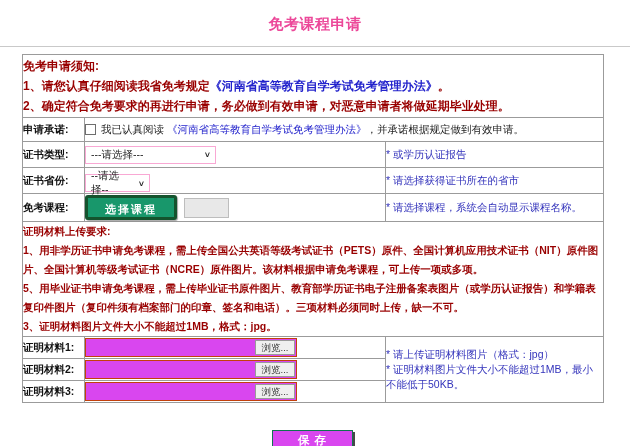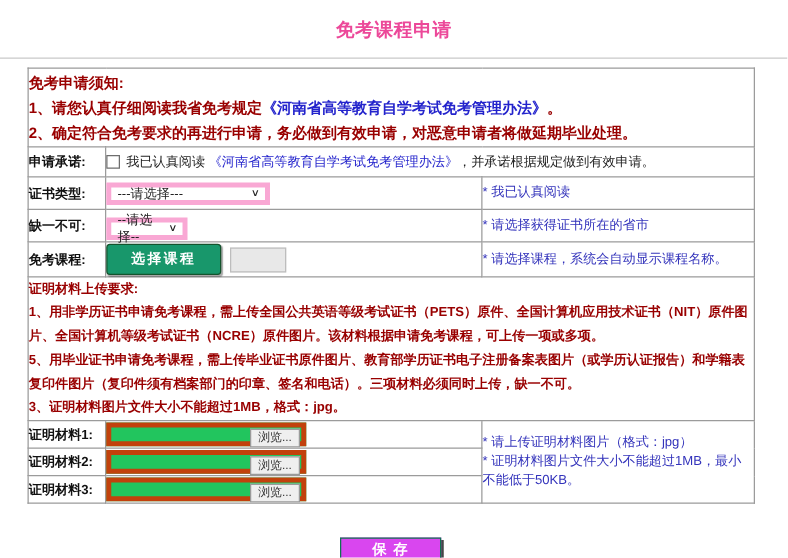--- a/index.html
+++ b/index.html
@@ -35,42 +35,42 @@
   td.content-cell { padding-left:11px; font-size:10.5px; color:#222222; }
   td.hint-cell { padding:2px 6px 2px 10px; font-size:10.5px; color:#3333bb; line-height:15px; }
 
   .checkbox {
     display:inline-block; width:11px; height:11px; background:#ffffff;
     border:1px solid #6e6e6e; vertical-align:-2px; margin-right:5px; cursor:pointer;
   }
 
   .select-box {
     display:inline-flex; align-items:center; justify-content:space-between;
-    height:18px; background:#ffffff; border:4px solid #f9a8d4; padding:0 4px 0 5px;
+    height:18px; background:#ffffff; border:1px solid #f9a8d4; padding:0 4px 0 5px;
     font-size:10.5px; color:#222222; cursor:pointer;
   }
   .select-box .chevron { font-size:10px; color:#222; margin-left:6px; transform:scaleY(0.8); }
   .select-wide { width:131px; }
   .select-narrow { width:65px; }
 
   .green-btn-small {
     display:inline-block; height:25px; min-width:92px; padding:0 14px;
     background:#18976b; color:#ffffff; font-weight:bold; font-size:11px; line-height:23px;
-    text-align:center; border:1px solid #14532d; border-radius:3px;
+    text-align:center; border:3px solid #14532d; border-radius:3px;
     box-shadow:1px 1px 1px rgba(0,0,0,0.35); cursor:pointer; letter-spacing:2px;
     vertical-align:middle;
   }
   .course-box {
     display:inline-block; width:45px; height:20px; background:#e8e8e8;
     border:1px solid #bdbdbd; vertical-align:middle; margin-left:7px;
   }
 
   .file-control {
-    position:relative; display:inline-block; width:160px; height:19px;
-    background:#22c55e; border:4px solid #c2410c; vertical-align:middle; cursor:pointer;
+    position:relative; display:inline-block; width:212px; height:19px;
+    background:#d946ef; border:1px solid #c2410c; vertical-align:middle; cursor:pointer;
   }
   .browse-btn {
     position:absolute; right:1px; top:1px; width:40px; height:15px;
     background:#efefef; border:1px solid #9a9a9a; font-size:9.5px; color:#333;
     line-height:13px; text-align:center; cursor:pointer;
     font-family:"Liberation Sans","DejaVu Sans",sans-serif;
   }
 
   .actions {
     width:581px; margin:14px 0 0 22px; display:flex; justify-content:center; gap:38px;
@@ -113,25 +113,25 @@
     </tr>
 
     <tr>
       <td class="label-cell" style="height:26px;">证书类型:</td>
       <td class="content-cell">
         <span class="select-box select-wide">
           <span>---请选择---</span>
           <span class="chevron">∨</span>
         </span>
       </td>
-      <td class="hint-cell">* 我已认真阅读</td>
+      <td class="hint-cell">* 或学历认证报告</td>
     </tr>
 
     <tr>
-      <td class="label-cell" style="height:26px;">缺一不可:</td>
+      <td class="label-cell" style="height:26px;">证书省份:</td>
       <td class="content-cell">
         <span class="select-box select-narrow">
           <span>--请选择--</span>
           <span class="chevron">∨</span>
         </span>
       </td>
       <td class="hint-cell">* 请选择获得证书所在的省市</td>
     </tr>
 
     <tr>

